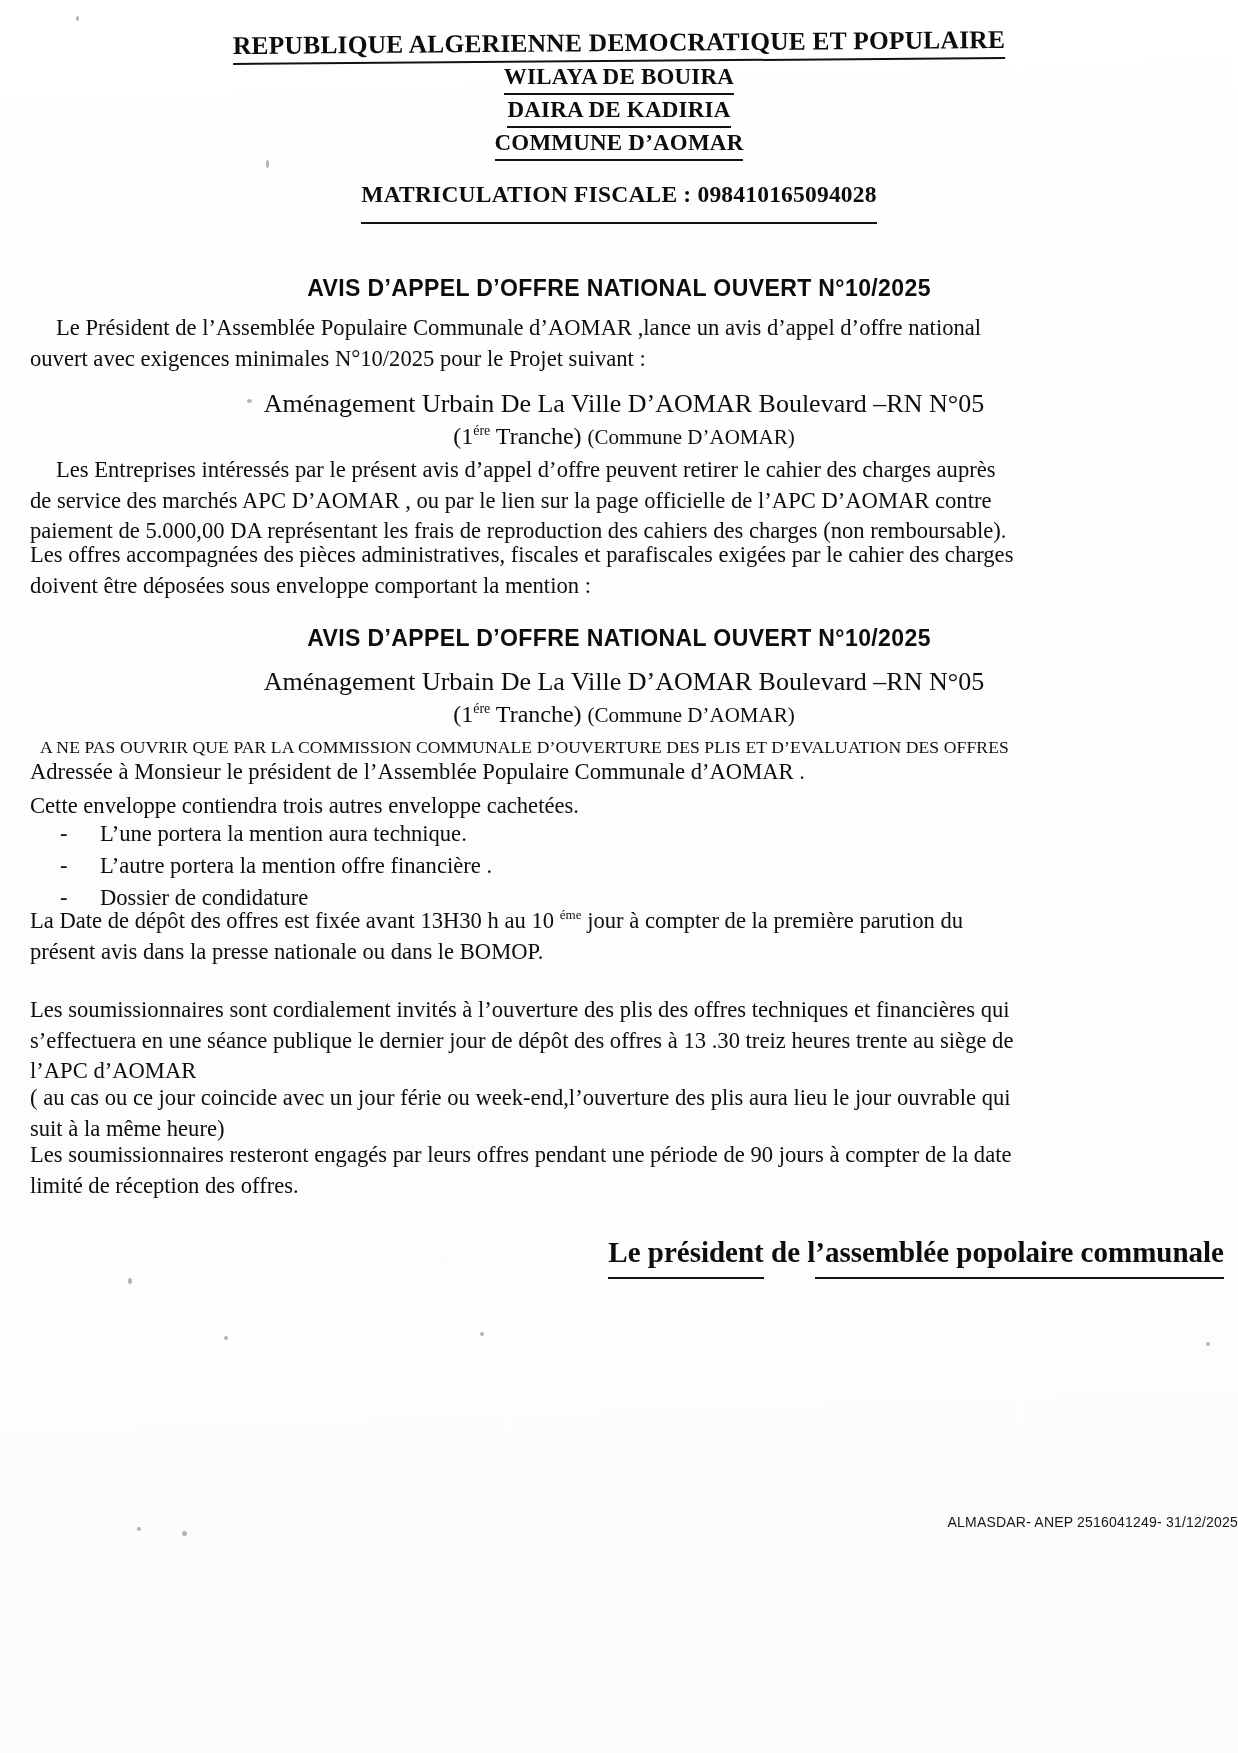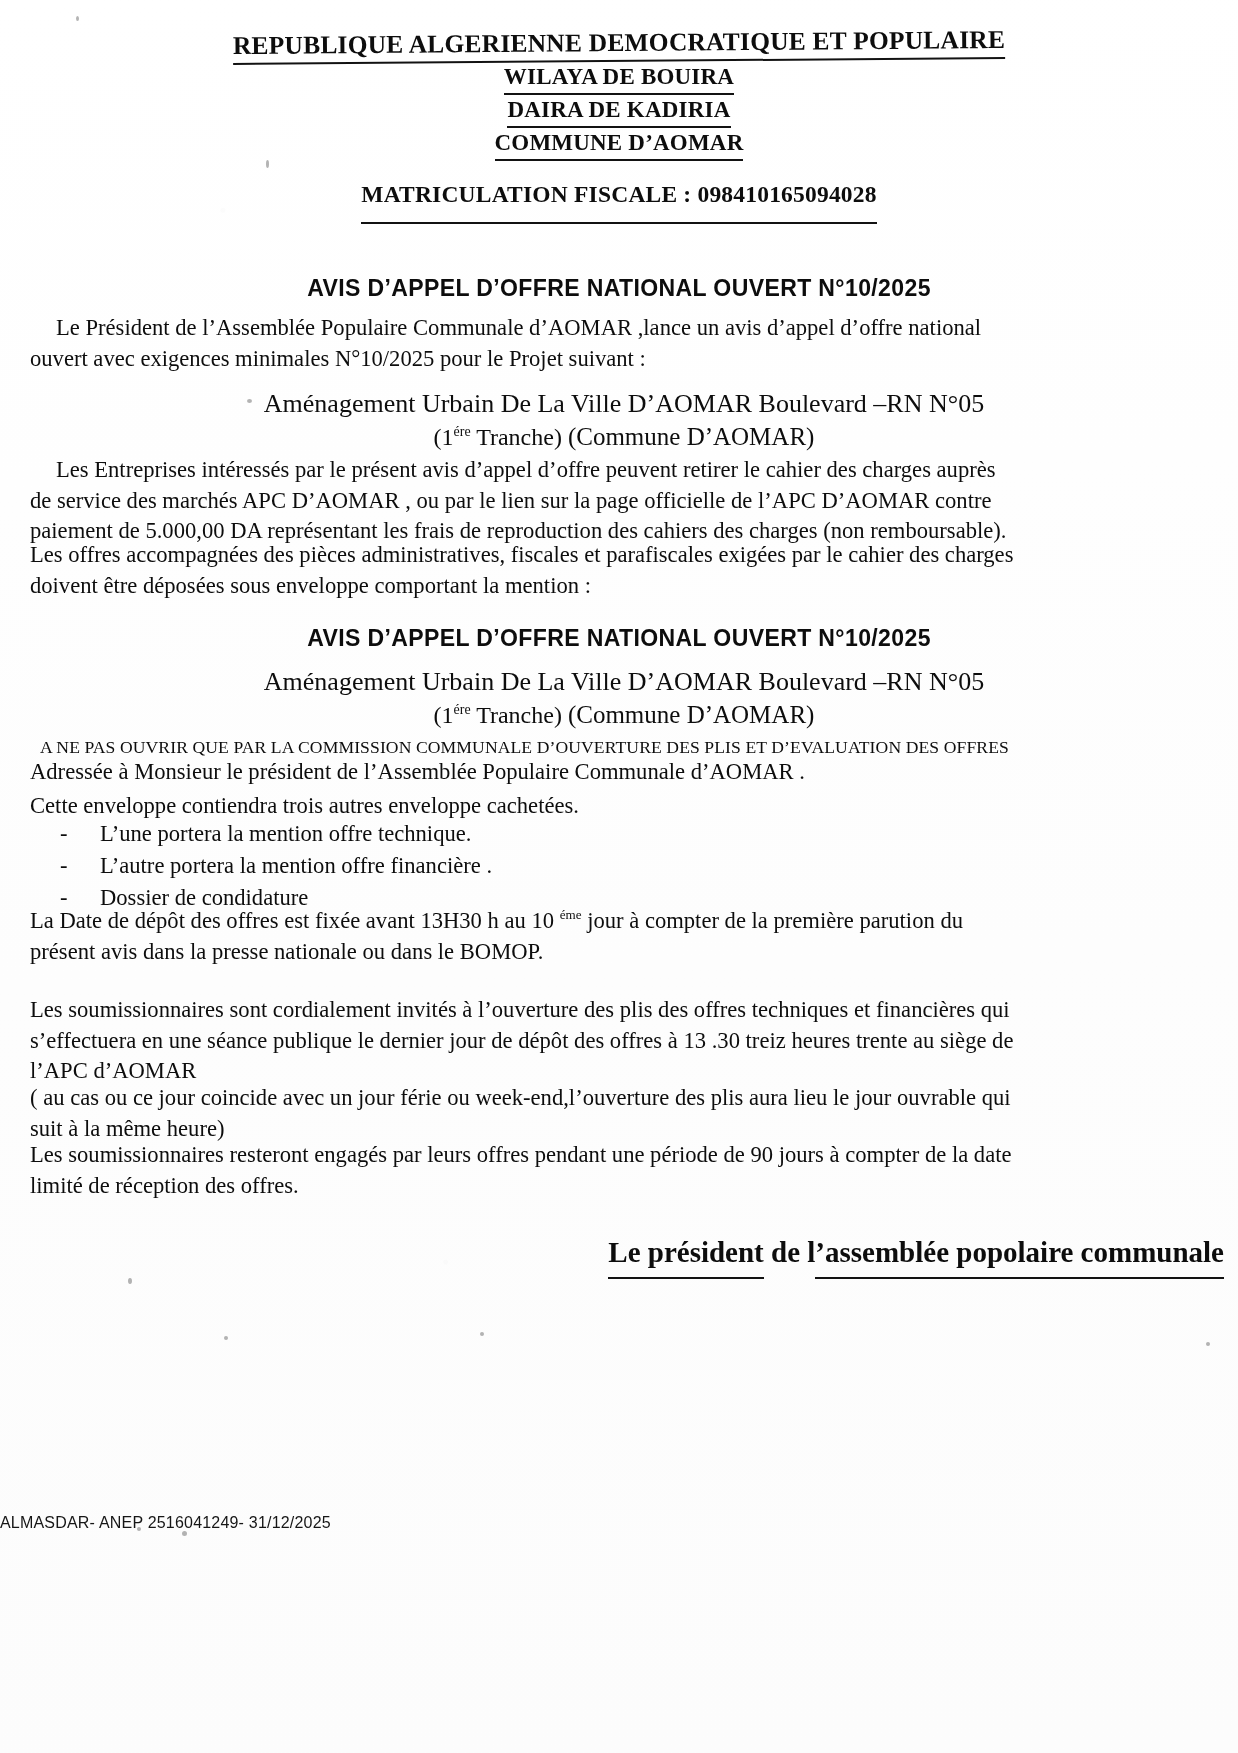--- a/index.html
+++ b/index.html
@@ -106,21 +106,21 @@
 
   .proj {
     position: absolute;
     left: 0; right: 0;
     text-align: center;
     font-size: 26px;
     line-height: 1.30;
     padding-left: 10px;
   }
   .proj .l2 { font-size: 24px; }
-  .proj .sm { font-size: 25px; }
+  .proj .sm { font-size: 21px; }
   sup.ere { font-size: .58em; vertical-align: super; }
 
   .smallcaps {
     position: absolute;
     font-size: 17.6px;
     letter-spacing: .1px;
     white-space: nowrap;
   }
 
   .bullets {
@@ -142,23 +142,23 @@
   .signature span.u {
     display: inline-block;
     border-bottom: 2.6px solid #121212;
     padding-bottom: 8px;
   }
 
   .footer {
     position: absolute;
     left: 0; right: 0;
     top: 1514px;
-    text-align: left;
+    text-align: right;
     font-family: "Liberation Sans", "DejaVu Sans", sans-serif;
-    font-size: 16px;
+    font-size: 14px;
     letter-spacing: .2px;
     color: #161616;
   }
 </style>
 </head>
 <body>
 
 <div class="scan-page"></div>
 
 <div class="content">
@@ -218,21 +218,21 @@
     </div>
   </div>
 
   <div class="smallcaps" style="left:40px; top:737px;">A NE PAS OUVRIR   QUE PAR LA COMMISSION COMMUNALE D’OUVERTURE  DES PLIS  ET D’EVALUATION DES OFFRES</div>
 
   <div class="p" style="left:30px; width:1180px; top:757px;">Adressée à Monsieur le président de l’Assemblée Populaire Communale d’AOMAR .</div>
 
   <div class="p" style="left:30px; width:1180px; top:791px;">Cette enveloppe contiendra trois autres enveloppe cachetées.</div>
 
   <div class="bullets" style="left:60px; top:818px;">
-    <span class="row"><span class="dash">-</span><span>L’une portera la mention offre technique.</span></span>
+    <span class="row"><span class="dash">-</span><span>L’une portera la mention aura technique.</span></span>
     <span class="row"><span class="dash">-</span><span>L’autre portera la mention offre financière .</span></span>
     <span class="row"><span class="dash">-</span><span>Dossier de condidature</span></span>
   </div>
 
   <div class="p" style="left:30px; width:1180px; top:906px;">
     <span>La Date de dépôt des offres est fixée avant 13H30 h au 10 </span><sup class="ere">éme</sup><span> jour à compter de la première parution du</span><br>
     <span>présent avis dans la presse nationale ou dans le BOMOP.</span><br>
   </div>
 
   <div class="p" style="left:30px; width:1180px; top:995px;">

